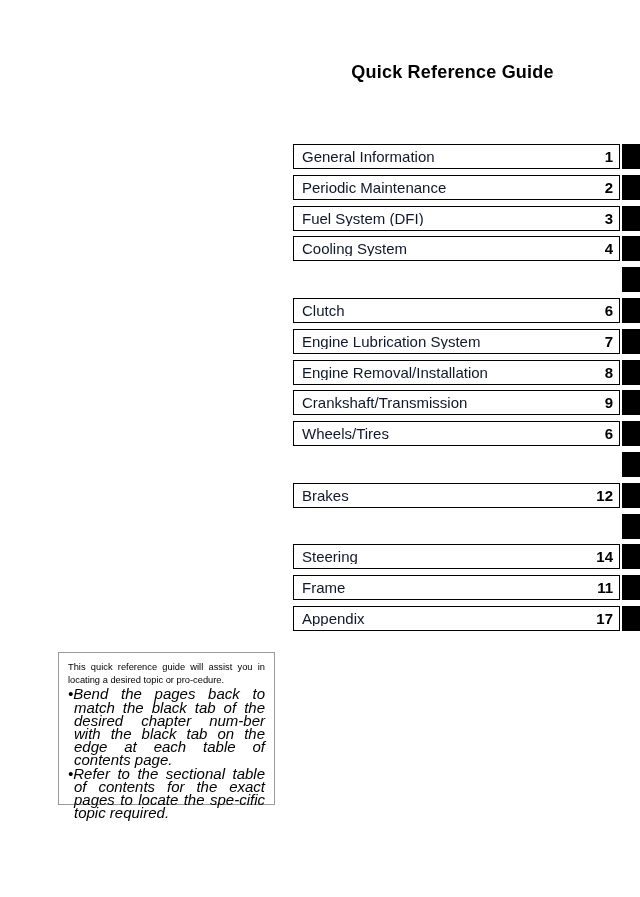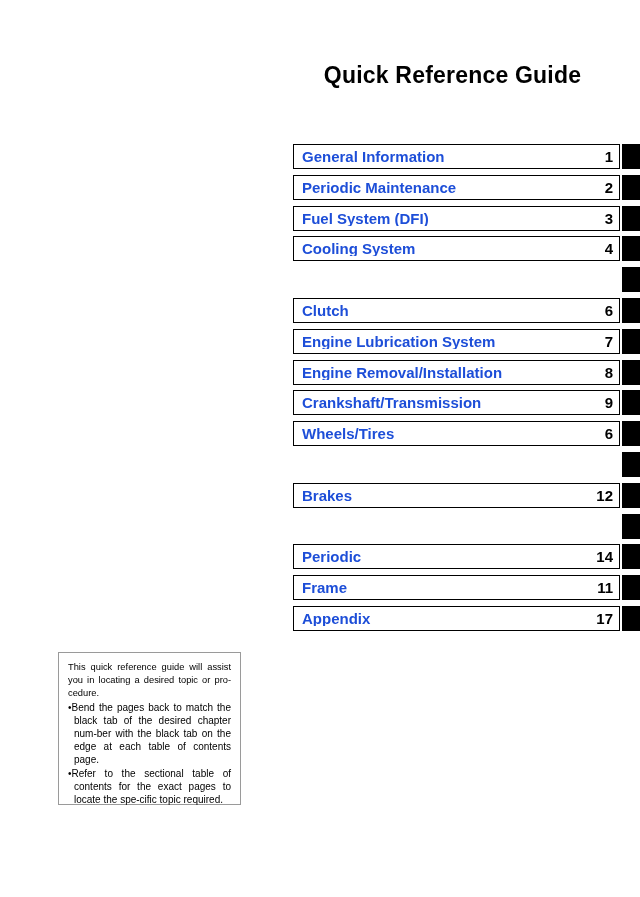--- a/index.html
+++ b/index.html
@@ -16,21 +16,21 @@
     -webkit-font-smoothing: antialiased;
   }
 
   
   #page-title {
     position: absolute;
     left: 285px;
     top: 62px;
     width: 335px;
     text-align: center;
-    font-size: 23px;
+    font-size: 18px;
     font-weight: bold;
     color: #000000;
     letter-spacing: 0.2px;
     white-space: nowrap;
   }
 
   
   #chapter-index {
     position: absolute;
     left: 293px;
@@ -50,22 +50,22 @@
     box-sizing: border-box;
     border: 1px solid #000000;
     background: #ffffff;
     display: flex;
     align-items: center;
   }
   .chapter-label {
     flex: 1 1 auto;
     padding-left: 8px;
     font-size: 15px;
-    font-weight: bold;
-    color: #1d4ed8;
+    font-weight: normal;
+    color: #0f172a;
     line-height: 1;
     white-space: nowrap;
     overflow: hidden;
   }
   .chapter-number {
     flex: 0 0 auto;
     padding-right: 6px;
     font-size: 15px;
     font-weight: bold;
     color: #000000;
@@ -79,43 +79,44 @@
     width: 18px;
     height: 25px;
     background: #000000;
   }
 
   
   #instruction-note {
     position: absolute;
     left: 58px;
     top: 652px;
-    width: 183px;
+    width: 217px;
     height: 153px;
     box-sizing: border-box;
     border: 1px solid #9a9a9a;
     background: #ffffff;
     padding: 8px 9px 6px 9px;
   }
   .note-para {
     font-size: 9.3px;
     line-height: 13.2px;
     color: #000000;
     text-align: justify;
     margin: 0;
     hyphens: manual;
   }
   .note-bullet {
-    font-size: 10px;
+    font-size: 15px;
     line-height: 13.2px;
     color: #000000;
     text-align: justify;
     margin: 0;
     padding-left: 6px;
     text-indent: -6px;
+    font-style: italic;
   }
 </style>
 </head>
 <body>
 
 <div id="page-title">Quick Reference Guide</div>
 
 <div id="chapter-index">
     <div class="chapter-row">
       <div class="chapter-box">
@@ -191,21 +192,21 @@
         <span class="chapter-label">Brakes</span>
         <span class="chapter-number">12</span>
       </div>
       <div class="chapter-tab"></div>
     </div>
     <div class="chapter-row">
       <div class="chapter-tab"></div>
     </div>
     <div class="chapter-row">
       <div class="chapter-box">
-        <span class="chapter-label">Periodic</span>
+        <span class="chapter-label">Steering</span>
         <span class="chapter-number">14</span>
       </div>
       <div class="chapter-tab"></div>
     </div>
     <div class="chapter-row">
       <div class="chapter-box">
         <span class="chapter-label">Frame</span>
         <span class="chapter-number">11</span>
       </div>
       <div class="chapter-tab"></div>

